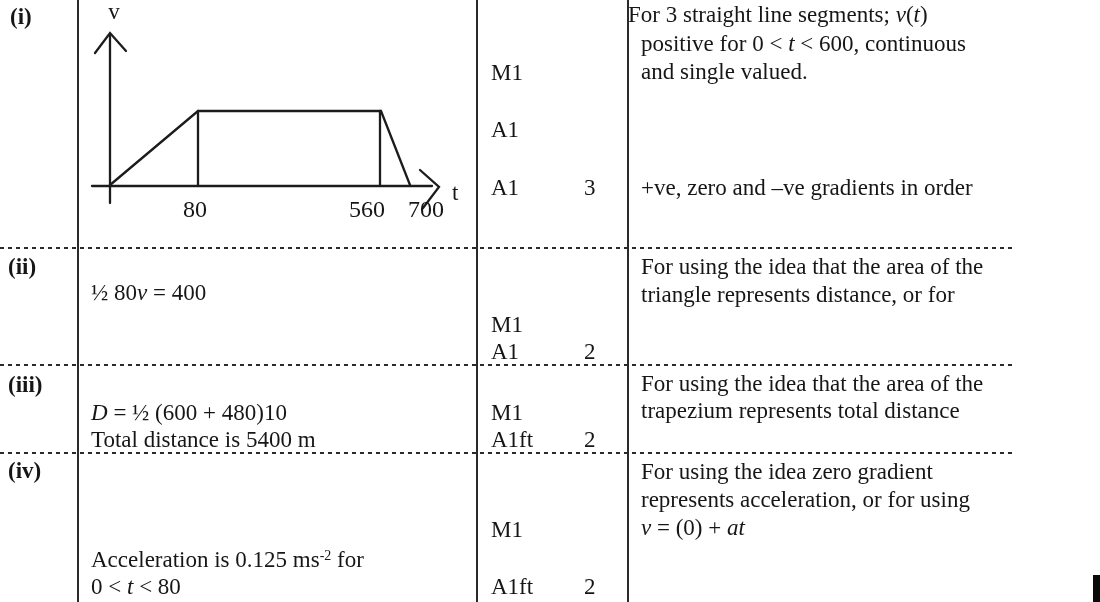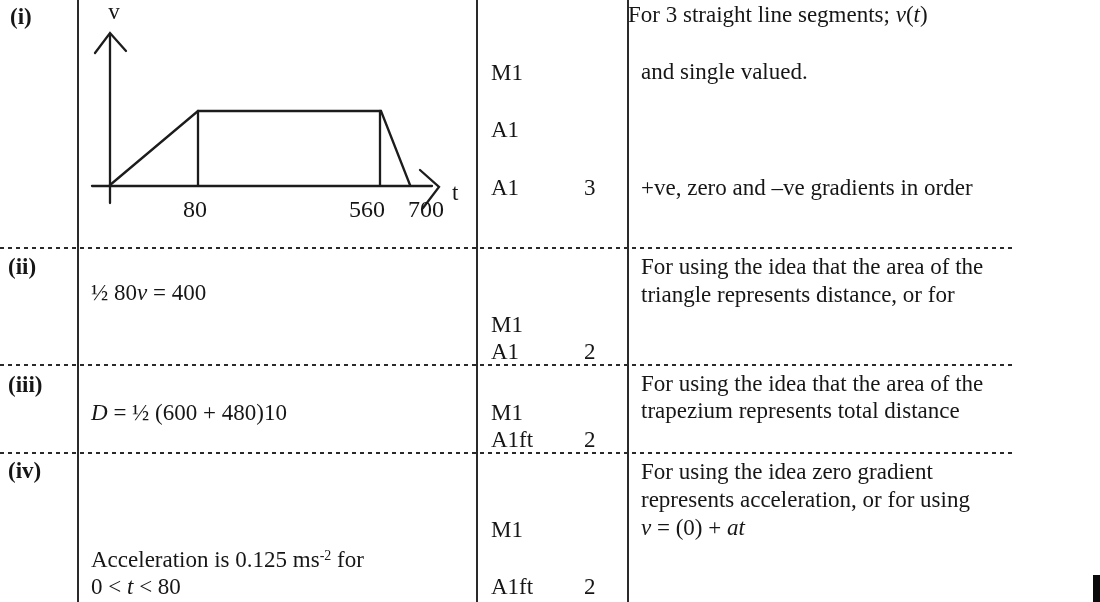--- a/index.html
+++ b/index.html
@@ -56,33 +56,35 @@
     <div class="t ctr tick" style="left:287px; top:195px">560</div>
     <div class="t ctr tick" style="left:346px; top:195px">700</div>
   </div>
 
   <div class="t" style="left:491px; top:59px">M1</div>
   <div class="t" style="left:491px; top:116px">A1</div>
   <div class="t" style="left:491px; top:174px">A1</div>
   <div class="t" style="left:584px; top:174px">3</div>
 
   <div class="t" style="left:628px; top:1px">For 3 straight line segments; <i>v</i>(<i>t</i>)</div>
+  <div class="t" style="left:641px; top:30px">positive for 0 &lt; <i>t</i> &lt; 600, continuous</div>
   <div class="t" style="left:641px; top:58px">and single valued.</div>
   <div class="t" style="left:641px; top:174px">+ve, zero and –ve gradients in order</div>
 
   <div class="t" style="left:91px; top:279px">½ 80<i>v</i> = 400</div>
 
   <div class="t" style="left:491px; top:311px">M1</div>
   <div class="t" style="left:491px; top:338px">A1</div>
   <div class="t" style="left:584px; top:338px">2</div>
 
   <div class="t" style="left:641px; top:253px">For using the idea that the area of the</div>
   <div class="t" style="left:641px; top:281px">triangle represents distance, or for</div>
 
   <div class="t" style="left:91px; top:399px"><i>D</i> = ½ (600 + 480)10</div>
+  <div class="t" style="left:91px; top:426px">Total distance is 5400 m</div>
 
   <div class="t" style="left:491px; top:399px">M1</div>
   <div class="t" style="left:491px; top:426px">A1ft</div>
   <div class="t" style="left:584px; top:426px">2</div>
 
   <div class="t" style="left:641px; top:370px">For using the idea that the area of the</div>
   <div class="t" style="left:641px; top:397px">trapezium represents total distance</div>
 
   <div class="t" style="left:91px; top:546px">Acceleration is 0.125 ms<sup>-2</sup> for</div>
   <div class="t" style="left:91px; top:573px">0 &lt; <i>t</i> &lt; 80</div>

